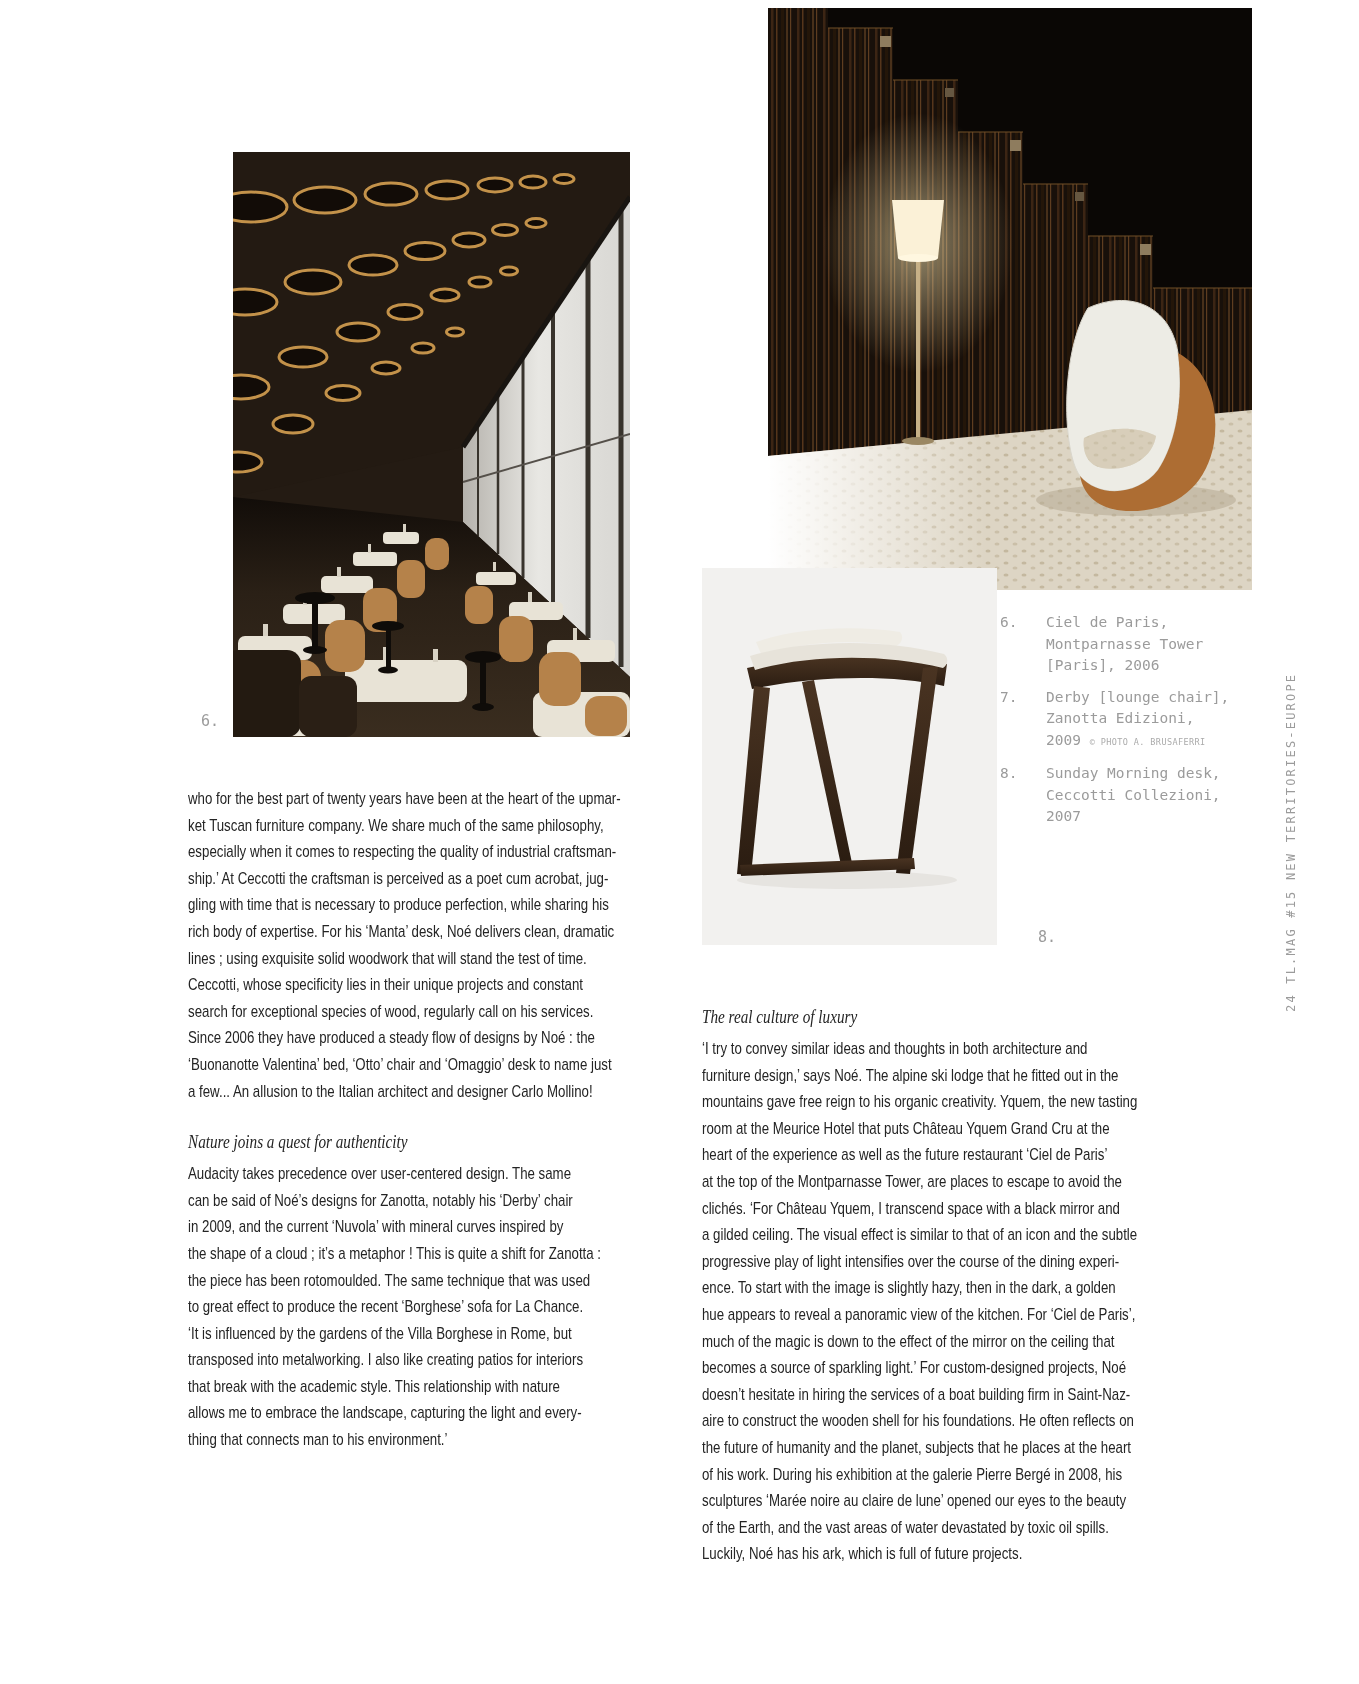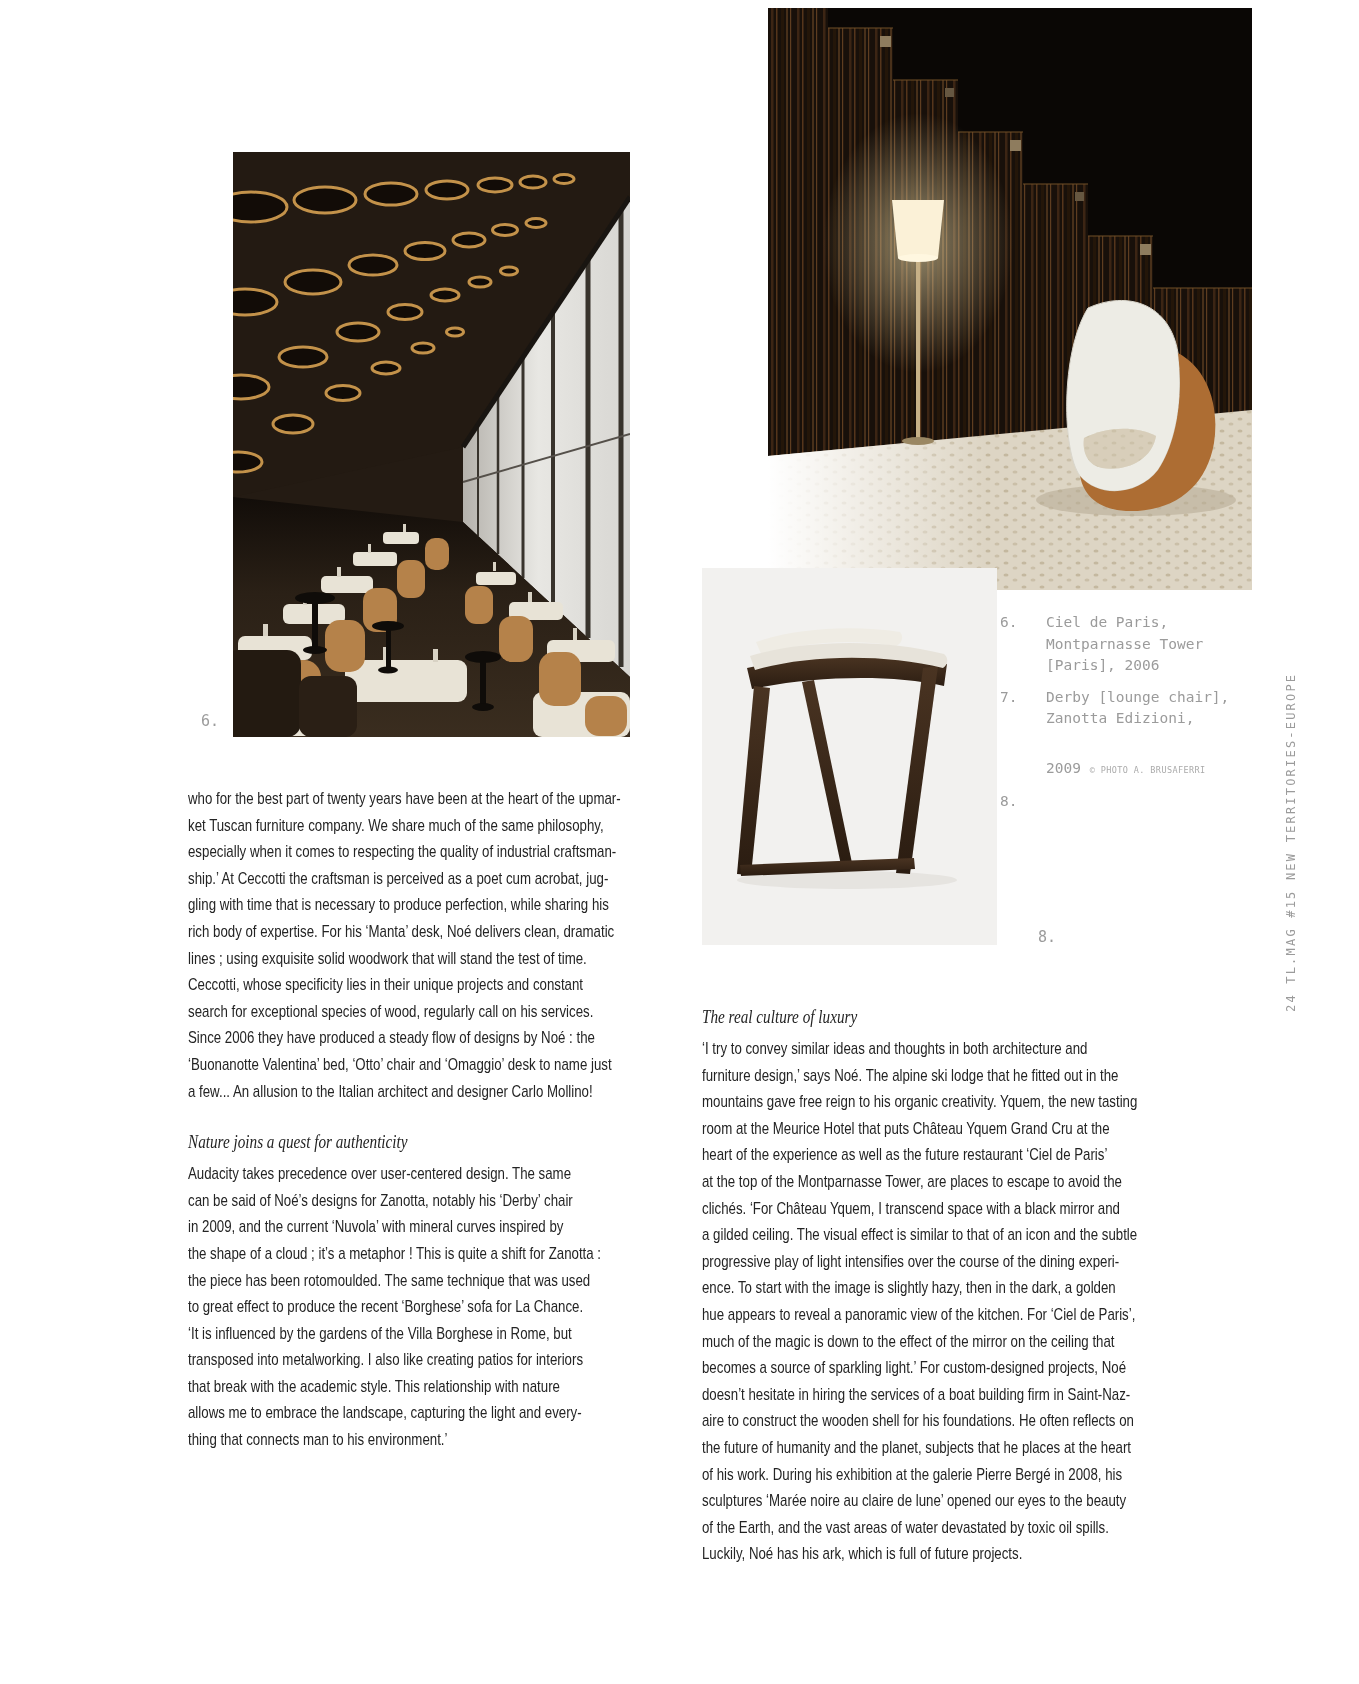--- a/index.html
+++ b/index.html
@@ -11,21 +11,21 @@
   .photo7{left:768px;top:8px;width:484px;height:582px;}
   .photo8{left:702px;top:568px;width:295px;height:377px;}
   .figlabel{position:absolute;font-family:"DejaVu Sans Mono",monospace;font-size:15px;color:#9b9b9b;}
   #fig6{left:201px;top:712px;}
   #fig7{left:797px;top:566px;}
   #fig8{left:1038px;top:928px;}
   .captions{position:absolute;left:1000px;top:612px;width:260px;
             font-family:"DejaVu Sans Mono",monospace;font-size:14.5px;line-height:21.5px;color:#9b9b9b;}
   .cap{display:grid;grid-template-columns:46px 1fr;margin-bottom:10px;}
   .captext{white-space:pre-line;}
-  .yearline{display:block;margin-top:28px;}
+  .yearline{display:block;}
   .credit{font-size:8.5px;letter-spacing:0.4px;color:#ababab;}
   .col{position:absolute;transform:scaleX(0.78);transform-origin:0 0;width:592px;}
   .col-left{left:188px;top:786px;}
   .col-right{left:702px;top:1006px;}
   .body{margin:0;font-size:17px;line-height:26.6px;color:#242424;white-space:pre-line;}
   .subhead{margin:26px 0 8px 0;font-family:"Liberation Serif",serif;font-style:italic;
            font-weight:normal;font-size:19.5px;color:#242424;}
   .col-right .subhead{margin-top:0;}
   .vertical-strip{position:absolute;left:1284px;top:660px;height:352px;width:20px;
                   writing-mode:vertical-rl;transform:rotate(180deg);
@@ -252,20 +252,22 @@
 Montparnasse Tower
 [Paris], 2006</span>
     </div>
     <div class="cap">
       <span class="capnum">7.</span>
       <span class="captext"><span>Derby [lounge chair],
 Zanotta Edizioni,</span><span class="yearline"><span>2009</span> <span class="credit">© PHOTO A. BRUSAFERRI</span></span></span>
     </div>
     <div class="cap">
       <span class="capnum">8.</span>
+      <span class="captext">Sunday Morning desk,
+Ceccotti Collezioni, 2007</span>
     </div>
   </div>
 
   <div class="col col-left">
     <p class="body">who for the best part of twenty years have been at the heart of the upmar-
 ket Tuscan furniture company. We share much of the same philosophy,
 especially when it comes to respecting the quality of industrial craftsman-
 ship.’ At Ceccotti the craftsman is perceived as a poet cum acrobat, jug-
 gling with time that is necessary to produce perfection, while sharing his
 rich body of expertise. For his ‘Manta’ desk, Noé delivers clean, dramatic

